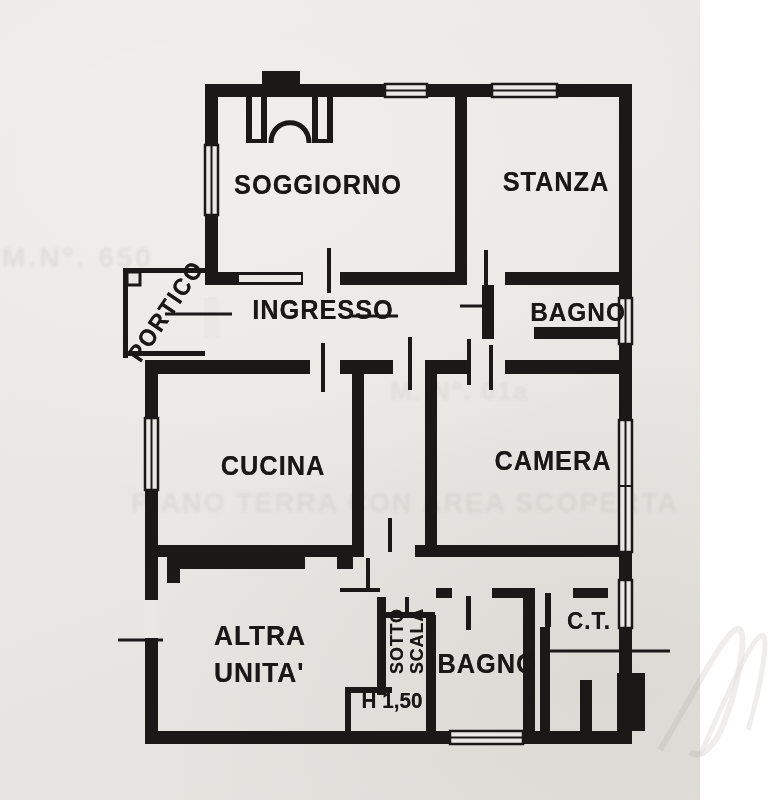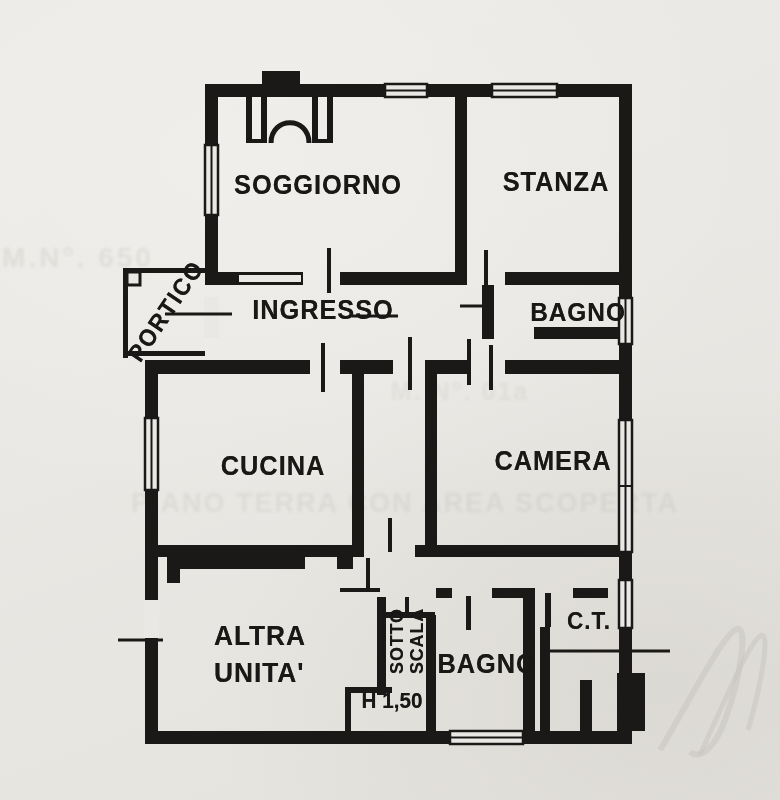--- a/index.html
+++ b/index.html
@@ -1,18 +1,18 @@
 <!DOCTYPE html>
 <html><head>
 <meta charset="utf-8">
 <style>
   html,body{margin:0;padding:0;}
   body{width:780px;height:800px;overflow:hidden;
        font-family:"Liberation Sans", sans-serif;}
-  #stage{position:relative;width:780px;height:800px;
+  #stage{position:relative;width:700px;height:800px;
     background:
       radial-gradient(ellipse 900px 600px at 30% 20%, rgba(255,255,255,.25), rgba(255,255,255,0) 60%),
       radial-gradient(ellipse 700px 500px at 85% 85%, rgba(190,186,178,.25), rgba(190,186,178,0) 65%),
       linear-gradient(160deg, #eceae6 0%, #e9e8e4 45%, #e4e2dd 100%);
   }
   svg.plan{position:absolute;left:0;top:0;filter:blur(.3px);}
   .lbl{position:absolute;color:#191817;font-weight:bold;white-space:pre;
        letter-spacing:1px;transform:translate(-50%,-50%) scaleX(.94);
        text-shadow:0 0 .6px rgba(20,20,20,.7);}
   .lbl.rot-portico{transform:translate(-50%,-50%) rotate(-56deg) scaleX(.94);}

